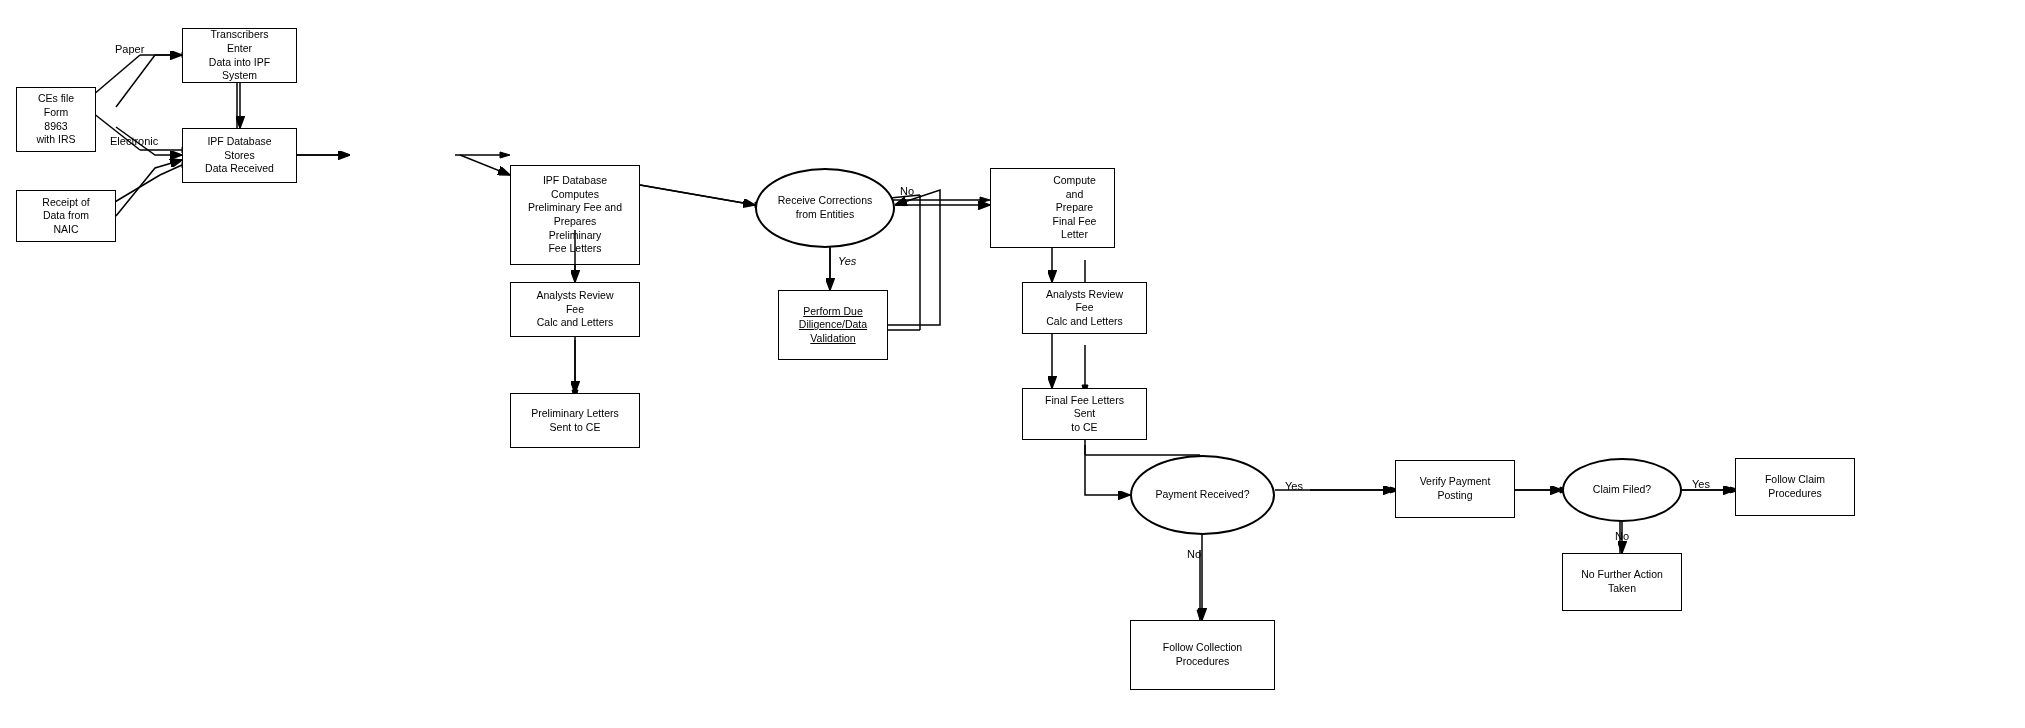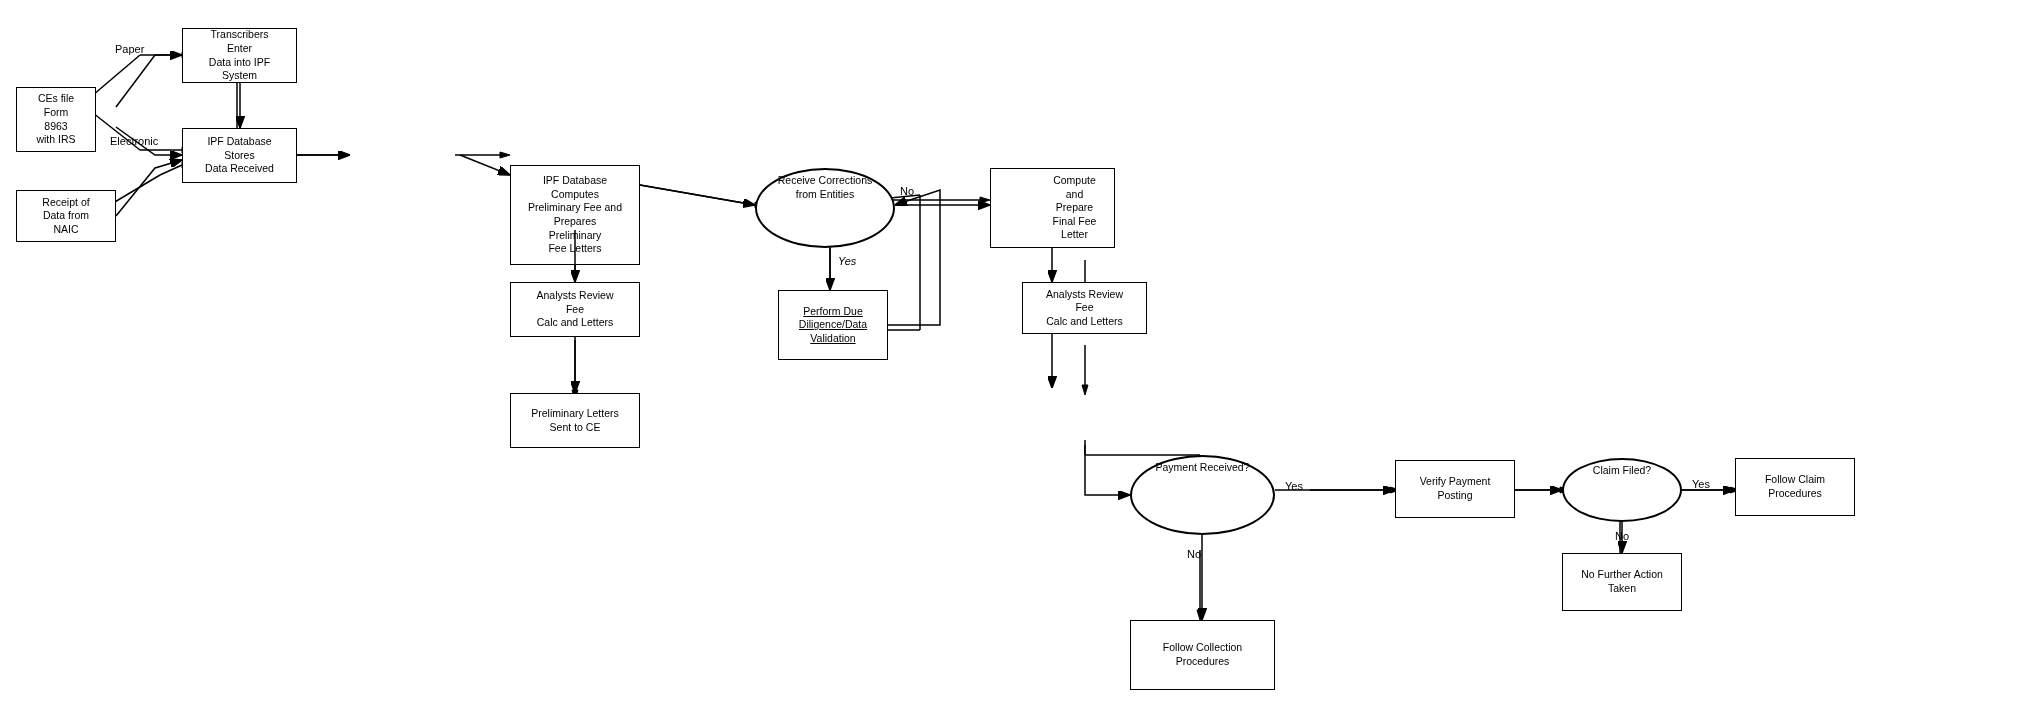--- a/index.html
+++ b/index.html
@@ -28,21 +28,21 @@
       padding: 15px;
       line-height: 1.3;
     }
     .ellipse {
       position: absolute;
       border: 2px solid #000;
       background: #fff;
       border-radius: 50%;
       text-align: center;
       display: flex;
-      align-items: flex-start;
+      align-items: center;
       justify-content: center;
       padding: 4px;
       line-height: 1.3;
     }
     .label {
       position: absolute;
       font-size: 11px;
       background: transparent;
     }
     svg.arrows {
@@ -206,20 +206,24 @@
     <span style="white-space:pre-line; text-align:center;margin-left:44px;">Compute and
 Prepare Final Fee
 Letter</span>
   </div>
 
   <div class="box" style="left:1022px; top:282px; width:125px; height:52px; font-size:10.5px;">
     <span style="white-space:pre-line; text-align:center;">Analysts Review Fee
 Calc and Letters</span>
   </div>
 
+  <div class="box" style="left:1022px; top:388px; width:125px; height:52px; font-size:10.5px;">
+    <span style="white-space:pre-line; text-align:center;">Final Fee Letters Sent
+to CE</span>
+  </div>
 
   <div class="ellipse" style="left:1130px; top:455px; width:145px; height:80px; font-size:10.5px;">
     <span style="white-space:pre-line; text-align:center;">Payment Received?</span>
   </div>
 
   <div class="label" style="left:1285px; top:480px; font-size:11px;">
     <span>Yes</span>
   </div>
 
   <div class="label" style="left:1187px; top:548px; font-size:11px;">

